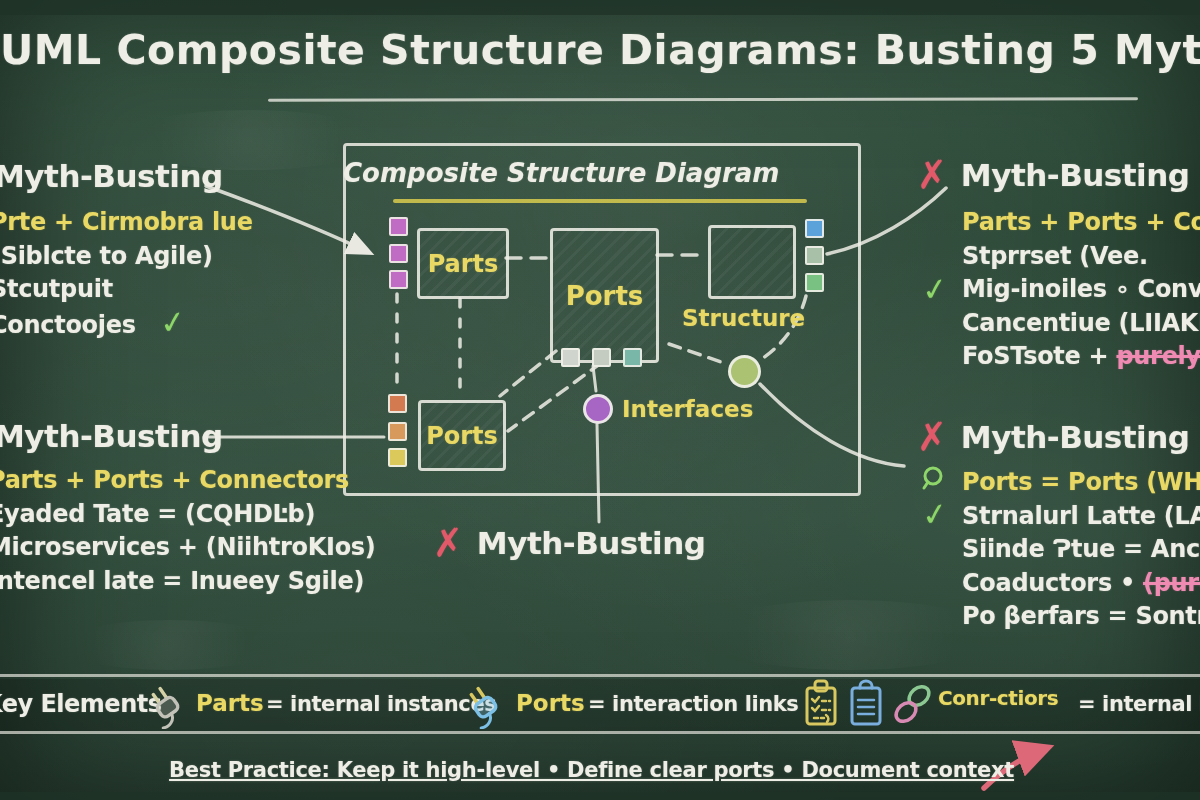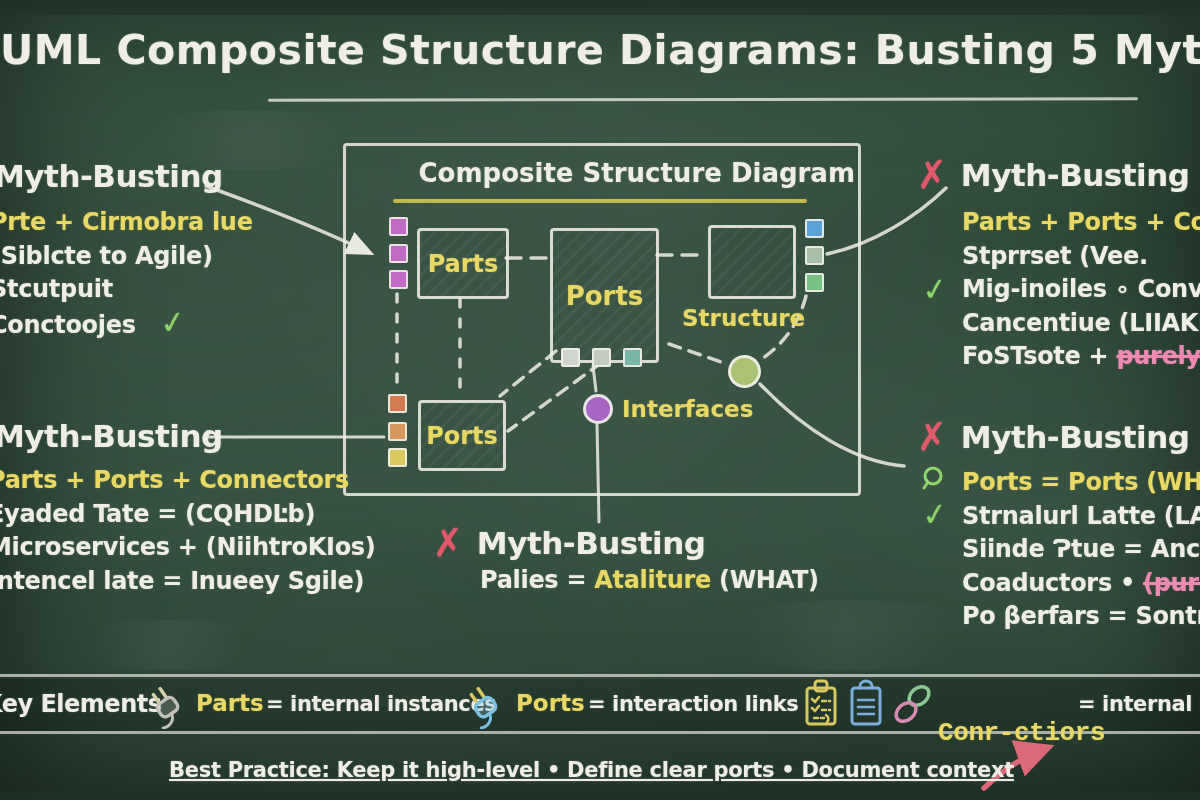--- a/index.html
+++ b/index.html
@@ -81,21 +81,21 @@
     <path d="M597,424 L599,522" stroke-width="3"></path>
     <path d="M806,296 C798,327 779,348 760,360" stroke-width="3.5" stroke-dasharray="12 9"></path>
     <path d="M669,344 L724,363" stroke-width="3.5" stroke-dasharray="12 9"></path>
     <path d="M760,384 C806,432 856,462 904,466" stroke-width="3.5"></path>
     <path d="M827,254 C874,244 917,216 946,188" stroke-width="3.5"></path>
   </g>
   <path d="M984,788 C1002,771 1022,757 1044,749" stroke="#dd6877" stroke-width="5.5" fill="none" stroke-linecap="round" marker-end="url(#mp)"></path>
 </svg>
 
 <div class="frame"></div>
-<div class="abs chalk b nowrap" style="left:343px;top:158px;width:512px;text-align:right;font-size:26px;">Composite Structure Diagram</div>
+<div class="abs chalk b nowrap" style="left:343px;top:158px;width:512px;text-align:left;font-size:26px;font-style:italic;">Composite Structure Diagram</div>
 <div class="abs" style="left:393px;top:199px;width:414px;height:4px;background:rgba(217,203,78,.85);border-radius:2px;"></div>
 
 <div class="box" style="left:417px;top:228px;width:86px;height:65px;">
   <span class="yellow boxlabel">Parts</span>
 </div>
 <div class="box" style="left:550px;top:228px;width:103px;height:129px;">
   <span class="yellow boxlabel" style="font-size:26px;">Ports</span>
 </div>
 <div class="box" style="left:708px;top:225px;width:82px;height:68px;"></div>
 <div class="box" style="left:418px;top:400px;width:82px;height:65px;">
@@ -137,21 +137,20 @@
   <div class="chalk line">Eyaded Tate = (CQHDĿb)</div>
   <div class="chalk line">Microservices + (NiihtroKIos)</div>
   <div class="chalk line">Intencel late = Inueey Sgile)</div>
 </div>
 
 <div class="abs hrow" style="left:432px;top:524px;">
   <span class="cross">✗</span>
   <span class="chalk b heading nowrap">Myth-Busting</span>
 </div>
 <div class="abs nowrap b" style="left:480px;top:565px;line-height:31.5px;">
-  <div class="line"><span class="chalk">Palies = </span><span class="yellow">Ataliture</span><span class="chalk"> (WHAT)</span></div>
 </div>
 
 <div class="abs hrow" style="left:916px;top:156px;">
   <span class="cross">✗</span>
   <span class="chalk b heading nowrap">Myth-Busting</span>
 </div>
 <div class="abs nowrap b" style="left:962px;top:206px;line-height:33.5px;">
   <div class="yellow line">Parts + Ports + Connect</div>
   <div class="chalk line">Stprrset (Vee.</div>
   <div class="chalk line">Mig-inoiles ∘ Convicti</div>
@@ -227,16 +226,16 @@
     <path d="M13,9 v-2 a6,5 0 0 1 12,0 v2" stroke-width="3"></path>
     <path d="M11,21 h16 M11,28 h16 M11,35 h16" stroke-width="2.5"></path>
   </svg>
 </span>
 <span class="baritem" style="left:890px;top:682px;">
   <svg width="46" height="46" fill="none">
     <ellipse cx="29" cy="14" rx="11" ry="8" transform="rotate(-40 29 14)" stroke="#8cc892" stroke-width="3.5"></ellipse>
     <ellipse cx="16" cy="30" rx="11" ry="8" transform="rotate(-40 16 30)" stroke="#d98ab4" stroke-width="3.5"></ellipse>
   </svg>
 </span>
-<span class="baritem yellow bartext" style="left:938px;top:718px;font-size:26px;letter-spacing:-.4px;font-family:Liberation Mono, monospace;">Conr-ctiors</span>
+<span class="baritem yellow bartext" style="left:938px;top:686px;font-size:20px;letter-spacing:-.4px;">Conr-ctiors</span>
 <span class="baritem chalk bartext" style="left:1078px;top:692px;font-size:21px;letter-spacing:-.4px;">= internal links</span>
 
 <div class="abs chalk b nowrap" style="left:50%;top:758px;transform:translateX(-51%);font-size:21px;letter-spacing:-.3px;text-decoration:underline;">Best Practice: Keep it high-level • Define clear ports • Document context</div>
 
 </body></html>

